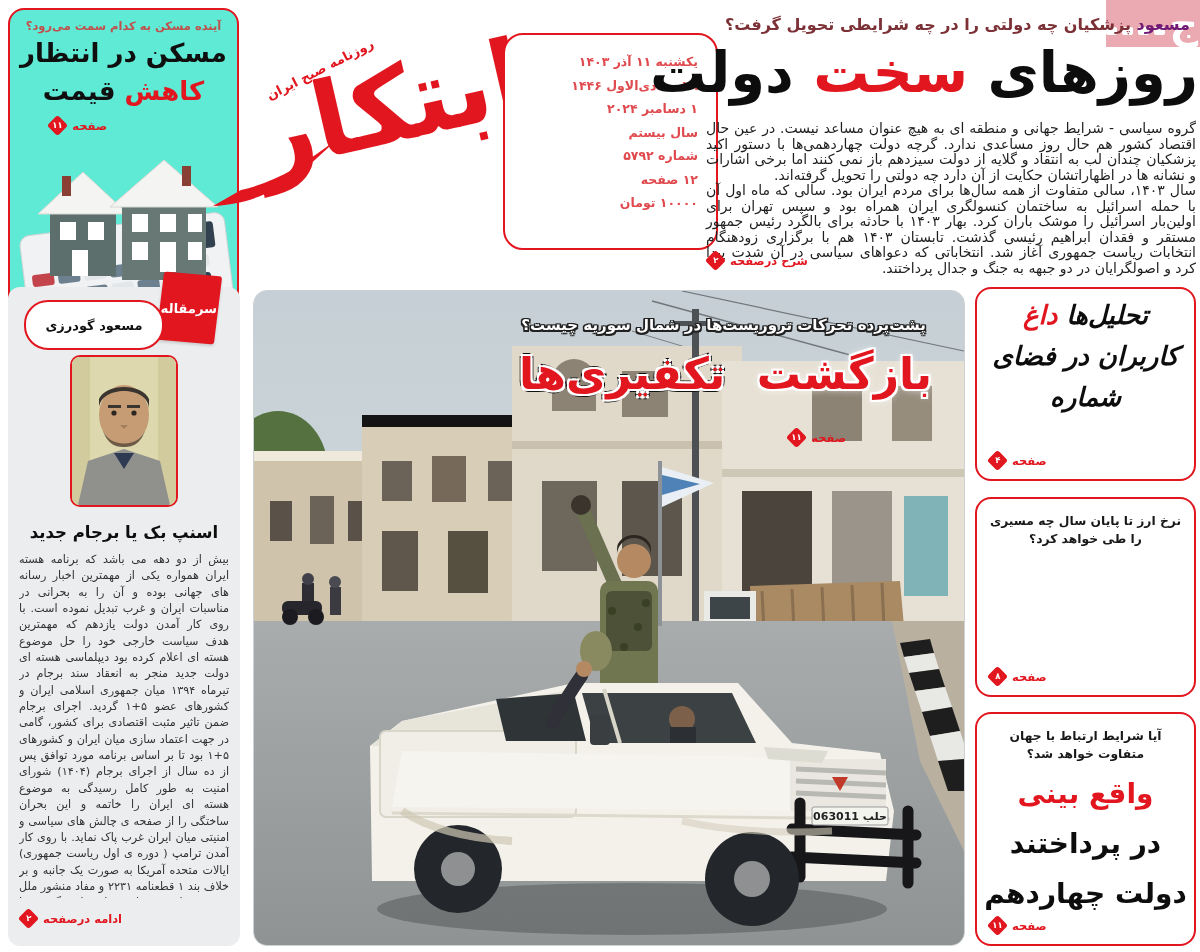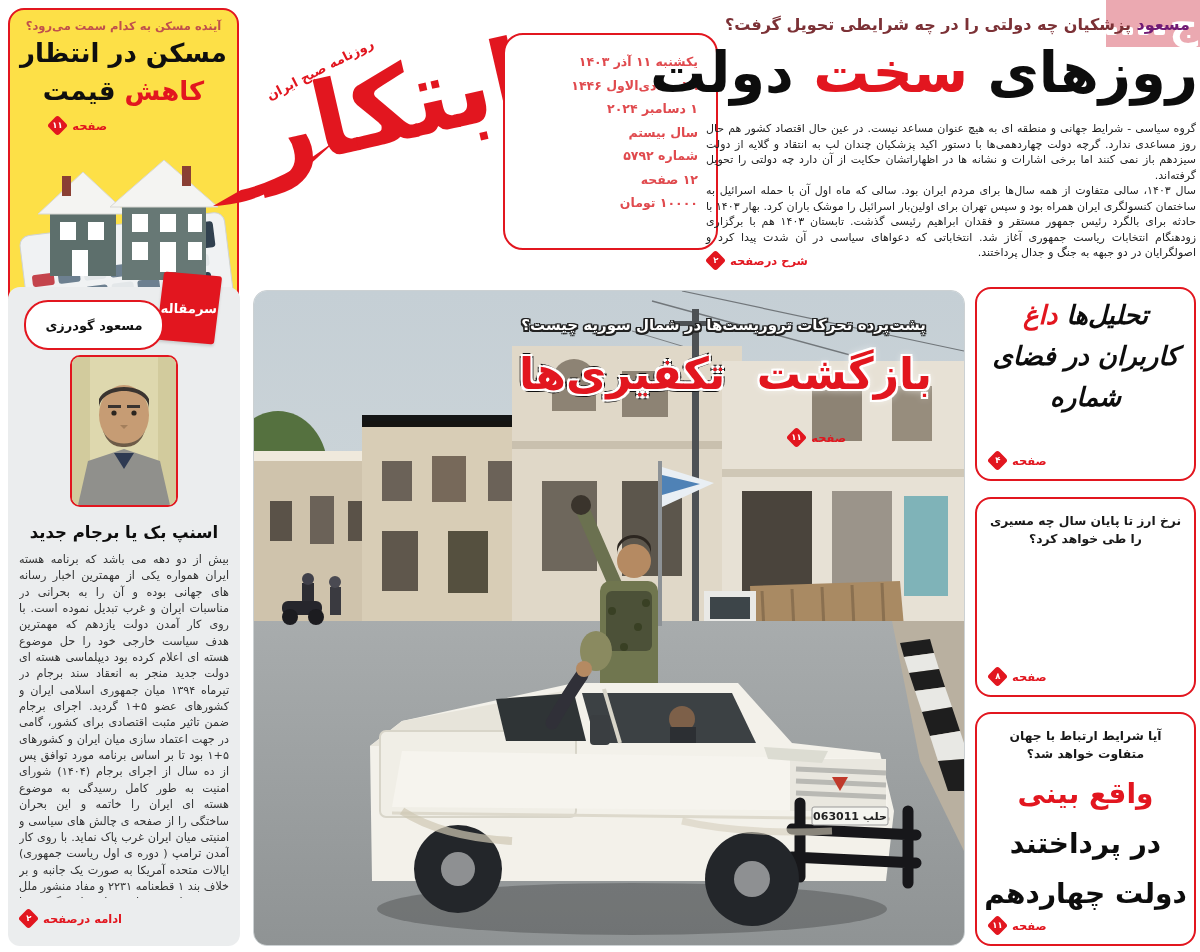--- a/index.html
+++ b/index.html
@@ -12,21 +12,21 @@
   body{background:#fff;font-family:"DejaVu Sans",sans-serif;width:1200px;height:952px;overflow:hidden;}
   .page{position:relative;width:1200px;height:952px;background:#fff;direction:rtl;}
 
   
   .pgbadge{display:inline-flex;align-items:center;gap:7px;color:var(--red);font-size:11.5px;font-weight:bold;}
   .diamond{width:15px;height:15px;background:var(--red);border-radius:3px;transform:rotate(45deg);display:inline-flex;align-items:center;justify-content:center;flex:0 0 auto;}
   .diamond>span{transform:rotate(-45deg);color:#fff;font-size:8.5px;font-weight:bold;line-height:1;}
   .red{color:var(--red);}
 
   
-  .housing{position:absolute;left:8px;top:8px;width:231px;height:312px;border:2px solid var(--red);border-radius:16px;overflow:hidden;background:#fde047;}
+  .housing{position:absolute;left:8px;top:8px;width:231px;height:312px;border:2px solid var(--red);border-radius:16px;overflow:hidden;background:#5eead4;}
   .housing .kicker{position:absolute;top:9px;width:100%;text-align:center;font-size:11.5px;font-weight:bold;color:#c0504c;}
   .housing .t1{position:absolute;top:28px;width:100%;text-align:center;font-size:26px;font-weight:bold;color:#0f0f0f;letter-spacing:-0.5px;}
   .housing .t2{position:absolute;top:66px;width:100%;text-align:center;font-size:26px;font-weight:bold;color:#0f0f0f;letter-spacing:-0.5px;}
   .housing .badge{position:absolute;top:108px;right:130px;}
   .housing svg.illu{position:absolute;bottom:-4px;left:0;}
 
   
   .logo-wrap{position:absolute;left:233px;top:0;width:300px;height:285px;pointer-events:none;}
   .logo-big{position:absolute;left:-8px;top:28px;width:330px;text-align:center;font-size:104px;font-weight:bold;color:var(--red);transform:rotate(-13deg);line-height:1.5;}
   .logo-tag{position:absolute;left:28px;top:62px;font-size:13px;font-weight:bold;color:var(--red);transform:rotate(-27deg);white-space:nowrap;}
@@ -38,21 +38,21 @@
   .datebox li{color:var(--soft-red);font-size:12.5px;font-weight:bold;line-height:23.5px;text-align:right;}
 
   
   .pinkcorner{position:absolute;left:1106px;top:0;width:94px;height:47px;background:#eba9b1;display:flex;align-items:center;justify-content:flex-start;overflow:hidden;}
   .pinkcorner .jeem{color:#fff;font-size:40px;font-weight:bold;line-height:1;margin-right:2px;}
   .pinkcorner .dashes{display:flex;gap:5px;margin-right:4px;margin-top:14px;}
   .pinkcorner .dashes i{display:block;width:11px;height:8px;border-radius:2px;background:#fff;}
   .lead-kicker{position:absolute;right:10px;top:15px;font-size:16px;font-weight:bold;color:#7c3136;z-index:3;white-space:nowrap;}
   .lead-kicker .overpink{color:#701a75;}
   .lead-title{position:absolute;left:700px;top:42px;width:498px;text-align:center;font-size:56px;font-weight:bold;color:#0d0d0d;letter-spacing:-2px;line-height:1.1;white-space:nowrap;}
-  .lead-body{position:absolute;left:706px;top:121px;width:490px;font-size:11px;line-height:15.5px;text-align:justify;color:#1e1e1e;font-weight:500;}
+  .lead-body{position:absolute;left:706px;top:121px;width:490px;font-size:14px;line-height:15.5px;text-align:justify;color:#1e1e1e;font-weight:500;}
   .lead-continue{position:absolute;left:708px;top:253px;}
 
   
   .editorial{position:absolute;left:8px;top:287px;width:232px;height:659px;background:var(--grey-box);border-radius:12px;}
   .ed-pill{position:absolute;right:76px;top:13px;width:140px;height:50px;background:#fff;border:2px solid var(--red);border-radius:24px;display:flex;align-items:center;justify-content:center;font-size:13px;font-weight:bold;color:#111;}
   .ed-ribbon{position:absolute;right:22px;top:-13px;width:58px;height:68px;background:var(--red);transform:skew(-7deg,5deg);border-radius:3px;display:flex;align-items:center;justify-content:center;box-shadow:0 2px 3px rgba(0,0,0,.15);}
   .ed-ribbon span{color:#fff;font-size:13px;font-weight:bold;transform:rotate(-5deg);}
   .ed-photo{position:absolute;right:62px;top:68px;width:108px;height:152px;border:2px solid var(--red);border-radius:10px;overflow:hidden;background:#ded8ae;}
   .ed-title{position:absolute;top:236px;width:100%;text-align:center;font-size:16.5px;font-weight:bold;color:#0d0d0d;}
   .ed-body{position:absolute;top:265px;right:11px;left:11px;bottom:48px;font-size:11.2px;line-height:16.35px;text-align:justify;color:#333;overflow:hidden;}

